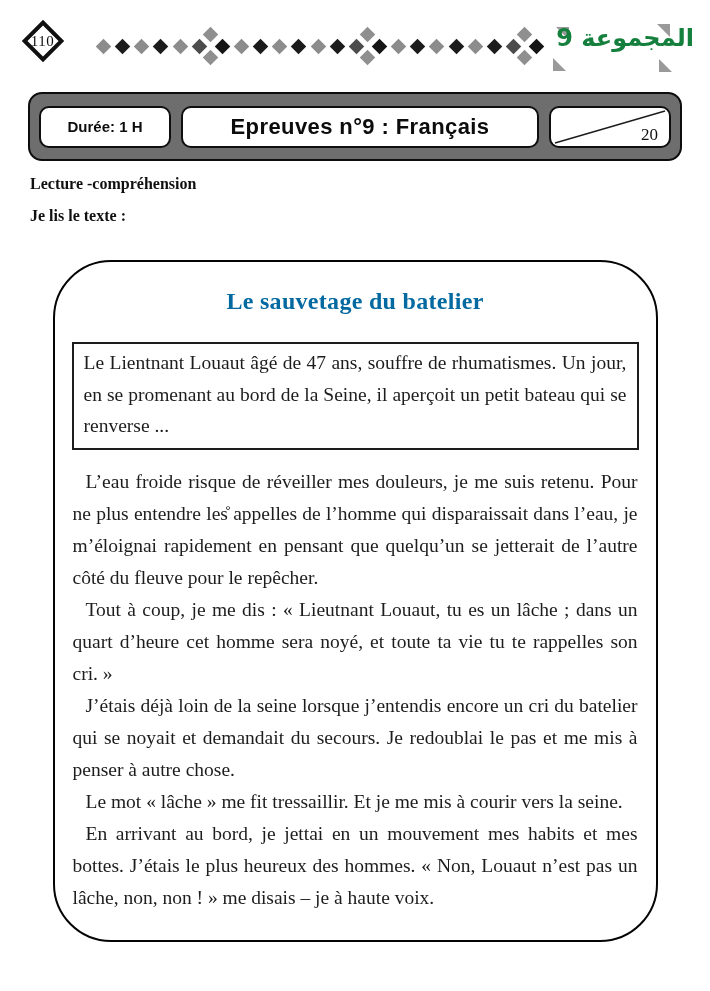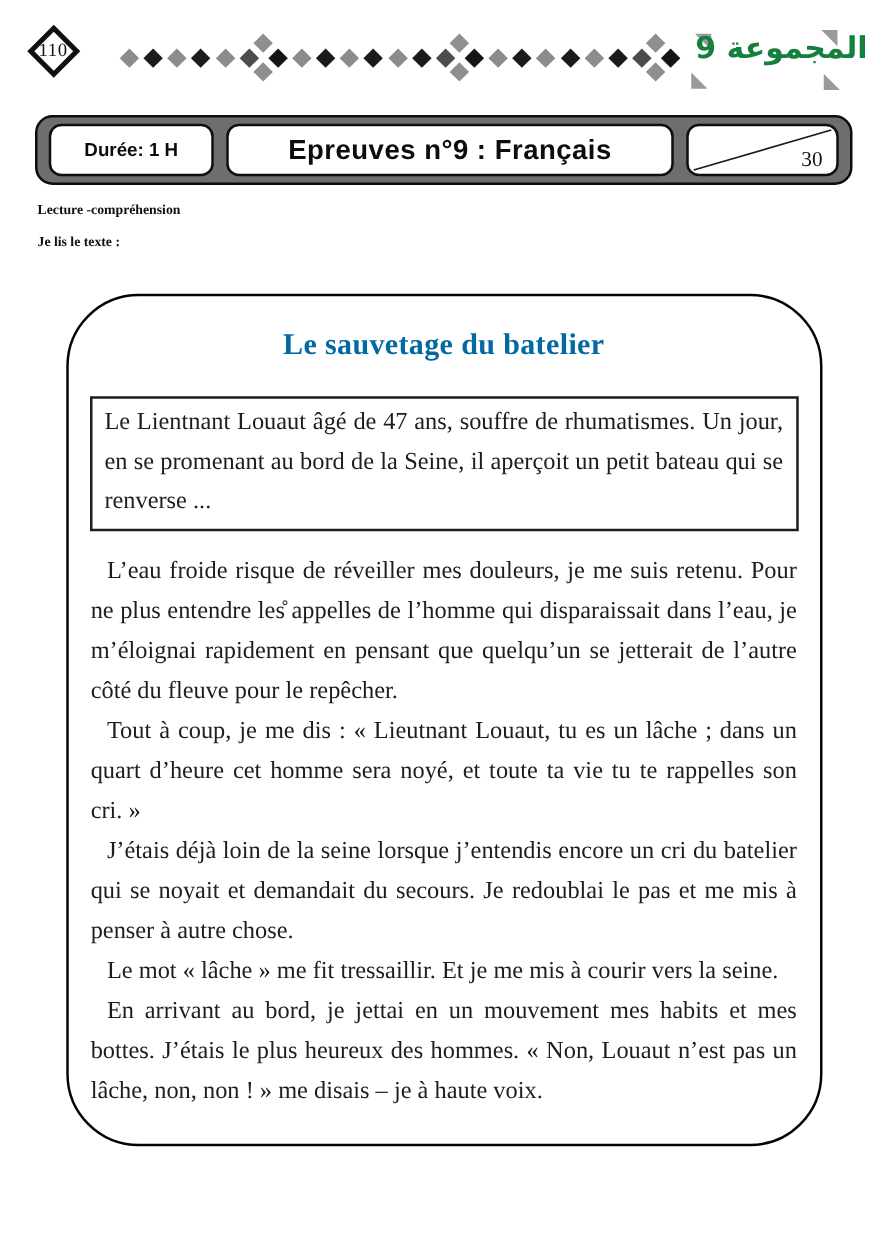--- a/index.html
+++ b/index.html
@@ -46,40 +46,40 @@
   }
   .tri { position: absolute; width: 0; height: 0; }
   .tri.lt { left: 12px; top: 7px;     border-top: 13px solid #9a9a9a;    border-left: 13px solid transparent; }
   .tri.lb { left: 9px;  bottom: 1px;  border-bottom: 13px solid #9a9a9a; border-right: 13px solid transparent; }
   .tri.rt { right: 36px; top: 4px;    border-top: 13px solid #9a9a9a;    border-left: 13px solid transparent; }
   .tri.rb { right: 34px; bottom: 0;   border-bottom: 13px solid #9a9a9a; border-right: 13px solid transparent; }
 
   
   .header-bar {
     margin: 4px 28px 0;
-    height: 56px;
+    height: 69px;
     background: #6e6e6e;
     border: 2.5px solid #0d0d0d;
     border-radius: 14px;
     display: flex; align-items: center;
     gap: 10px; padding: 0 9px;
   }
   .hbox {
     background: #fff; border: 2px solid #0f0f0f; border-radius: 10px;
     height: 42px; display: flex; align-items: center; justify-content: center;
   }
   .hbox.duration { width: 132px; font-family: "Liberation Sans", sans-serif; font-weight: bold; font-size: 15px; color: #0c0c0c; }
   .hbox.exam-title { flex: 1; font-family: "Liberation Sans", sans-serif; font-weight: bold; font-size: 22px; letter-spacing: 0.4px; color: #0c0c0c; }
   .hbox.score { width: 122px; position: relative; }
   .hbox.score svg { position: absolute; left: 0; top: 0; width: 100%; height: 100%; }
   .score-val { position: absolute; right: 11px; bottom: 1px; font-size: 17px; color: #111; }
 
   
   .section-headings { margin: 7px 0 0 30px; }
-  .section-headings p { margin: 14px 0 2px; font-weight: bold; font-size: 11px; color: #101010; }
+  .section-headings p { margin: 14px 0 2px; font-weight: bold; font-size: 16px; color: #101010; }
 
   
   .reading-box {
     width: 605px; min-height: 653px;
     margin: 35px auto 0;
     border: 2px solid #040404;
     border-radius: 58px;
     padding: 22px 16px 26px;
   }
   .reading-title {
@@ -164,21 +164,21 @@
     <div class="hbox duration">
       <span>Durée: 1 H</span>
     </div>
     <div class="hbox exam-title">
       <span>Epreuves n°9 : Français</span>
     </div>
     <div class="hbox score">
       <svg viewBox="0 0 118 38" preserveAspectRatio="none">
         <line x1="4" y1="35" x2="114" y2="3" stroke="#1a1a1a" stroke-width="1.4"></line>
       </svg>
-      <span class="score-val">30</span>
+      <span class="score-val">20</span>
     </div>
   </div>
 
   <div class="section-headings">
     <p>Lecture -compréhension</p>
     <p>Je lis le texte :</p>
   </div>
 
   <div class="reading-box">
     <h2 class="reading-title">Le sauvetage du batelier</h2>

